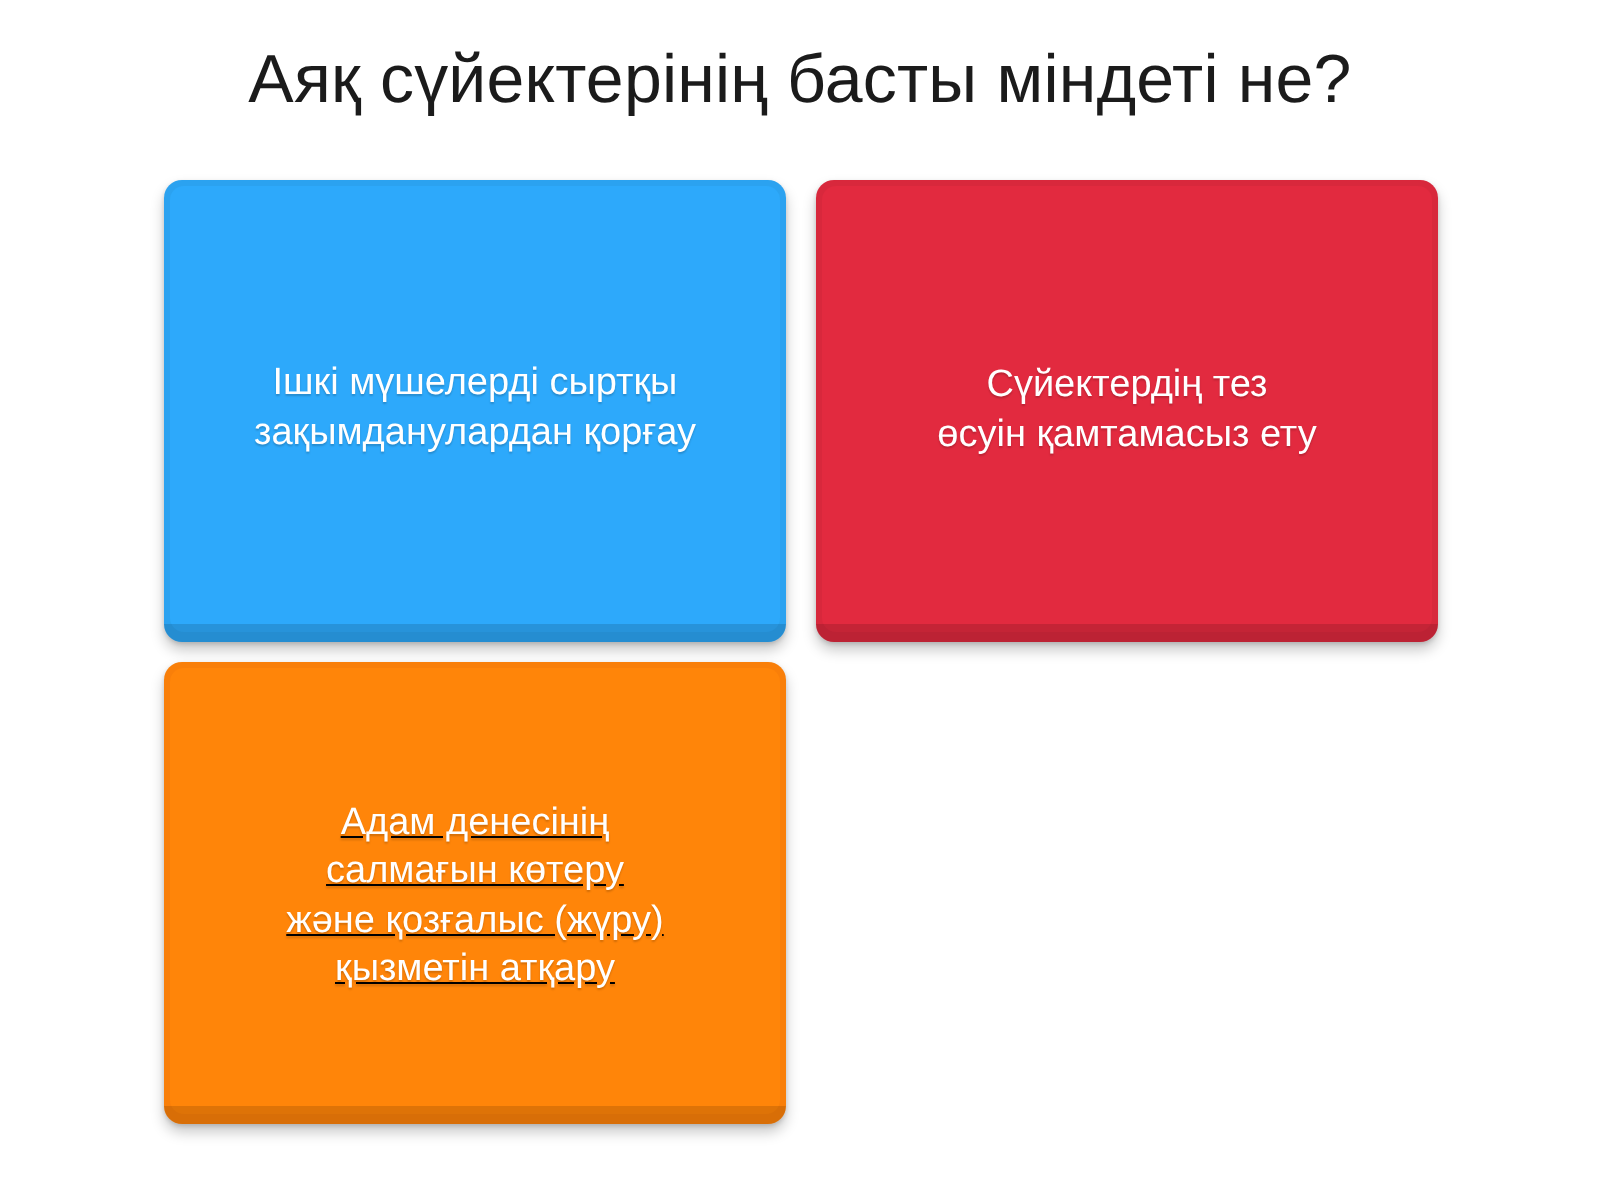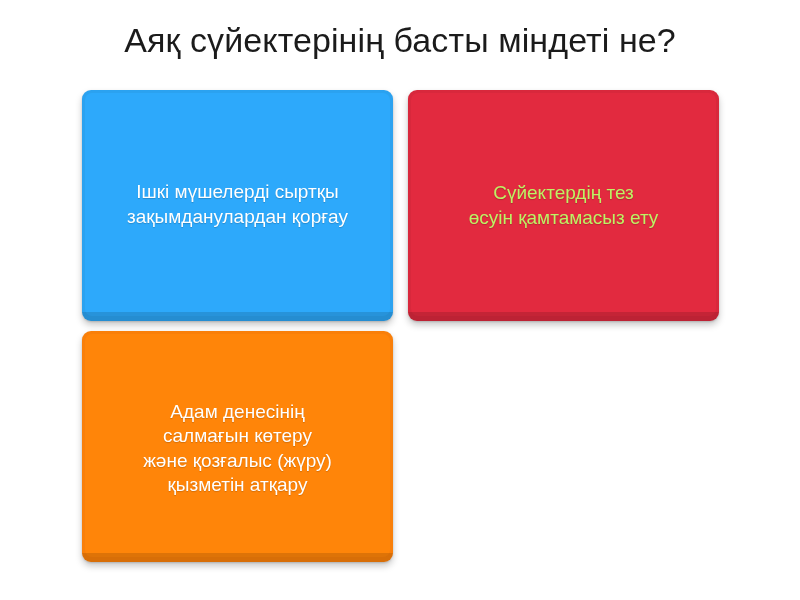--- a/index.html
+++ b/index.html
@@ -116,25 +116,25 @@
   <div class="question-title" style="color: rgb(27, 27, 27);">Аяқ сүйектерінің басты міндеті не?</div>
 
   <div class="answer-grid">
 
     <div class="answer-card card-blue pos-tl" style="background: rgb(43, 162, 240);">
       <div class="answer-text" style="color: rgb(255, 255, 255);">Ішкі мүшелерді сыртқы
 зақымданулардан қорғау</div>
     </div>
 
     <div class="answer-card card-red pos-tr" style="background: rgb(216, 40, 60);">
-      <div class="answer-text" style="color: #bef264;">Сүйектердің тез
+      <div class="answer-text" style="color: #ffffff;">Сүйектердің тез
 өсуін қамтамасыз ету</div>
     </div>
 
-    <div class="answer-card card-orange pos-bl" style="background: rgb(249, 127, 9);">
+    <div class="answer-card card-orange pos-bl" style="background: rgb(249, 127, 9); text-decoration: underline;">
       <div class="answer-text" style="color: rgb(255, 255, 255);">Адам денесінің
 салмағын көтеру
 және қозғалыс (жүру)
 қызметін атқару</div>
     </div>
 
 
   </div>
 </div>
 

